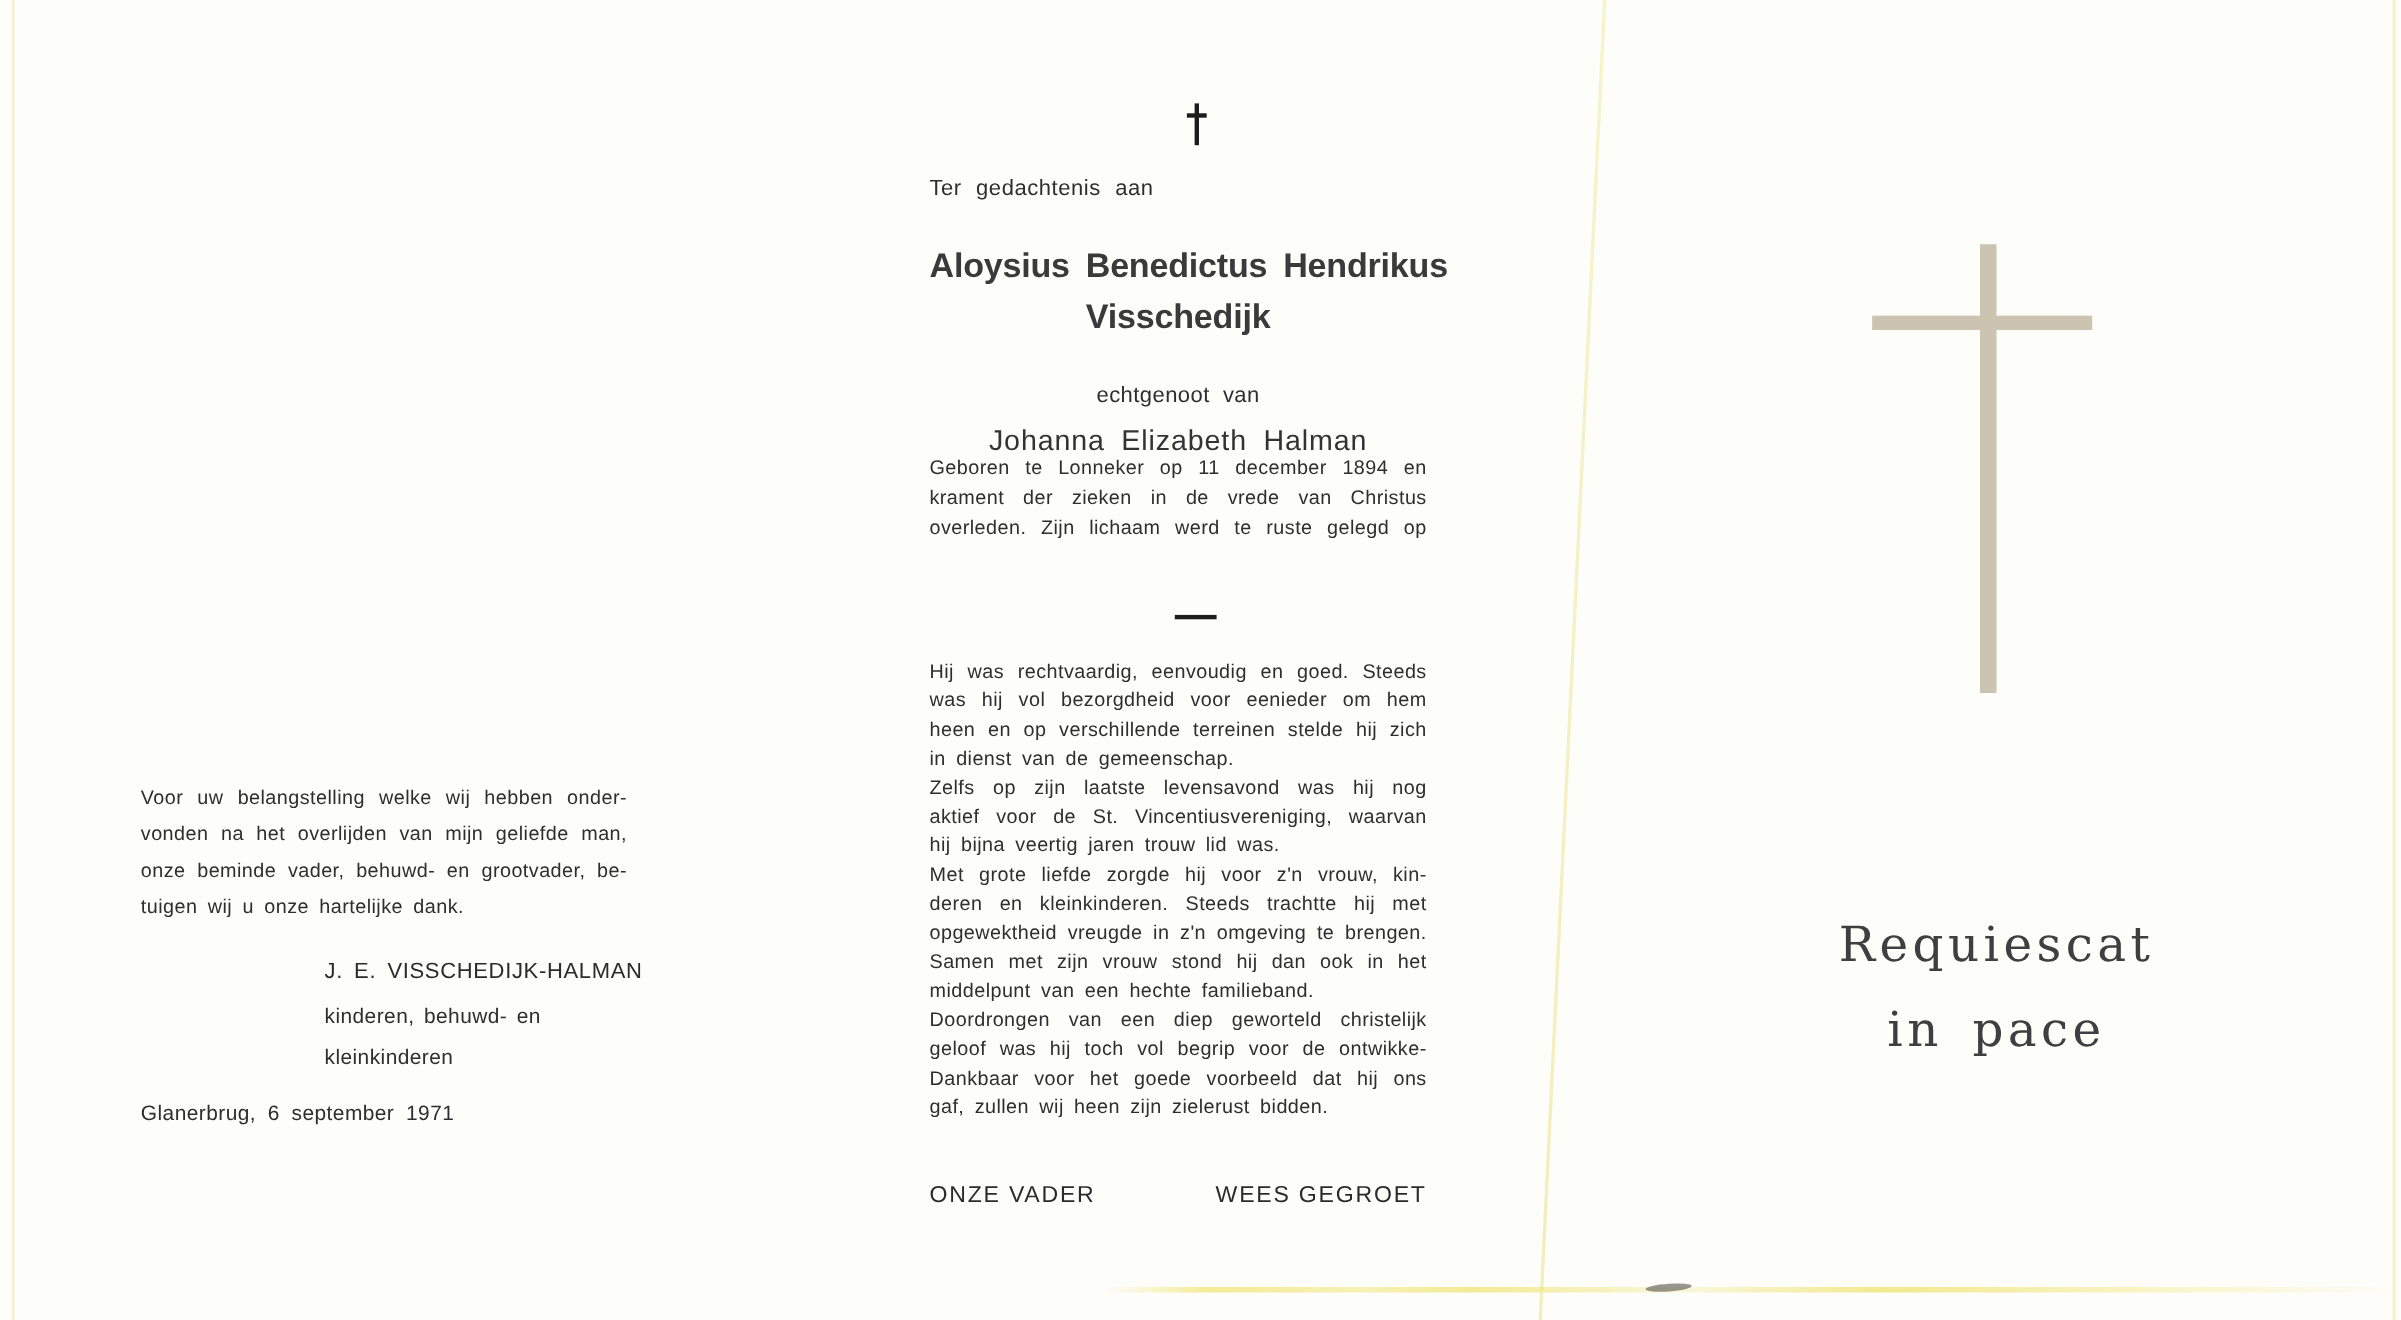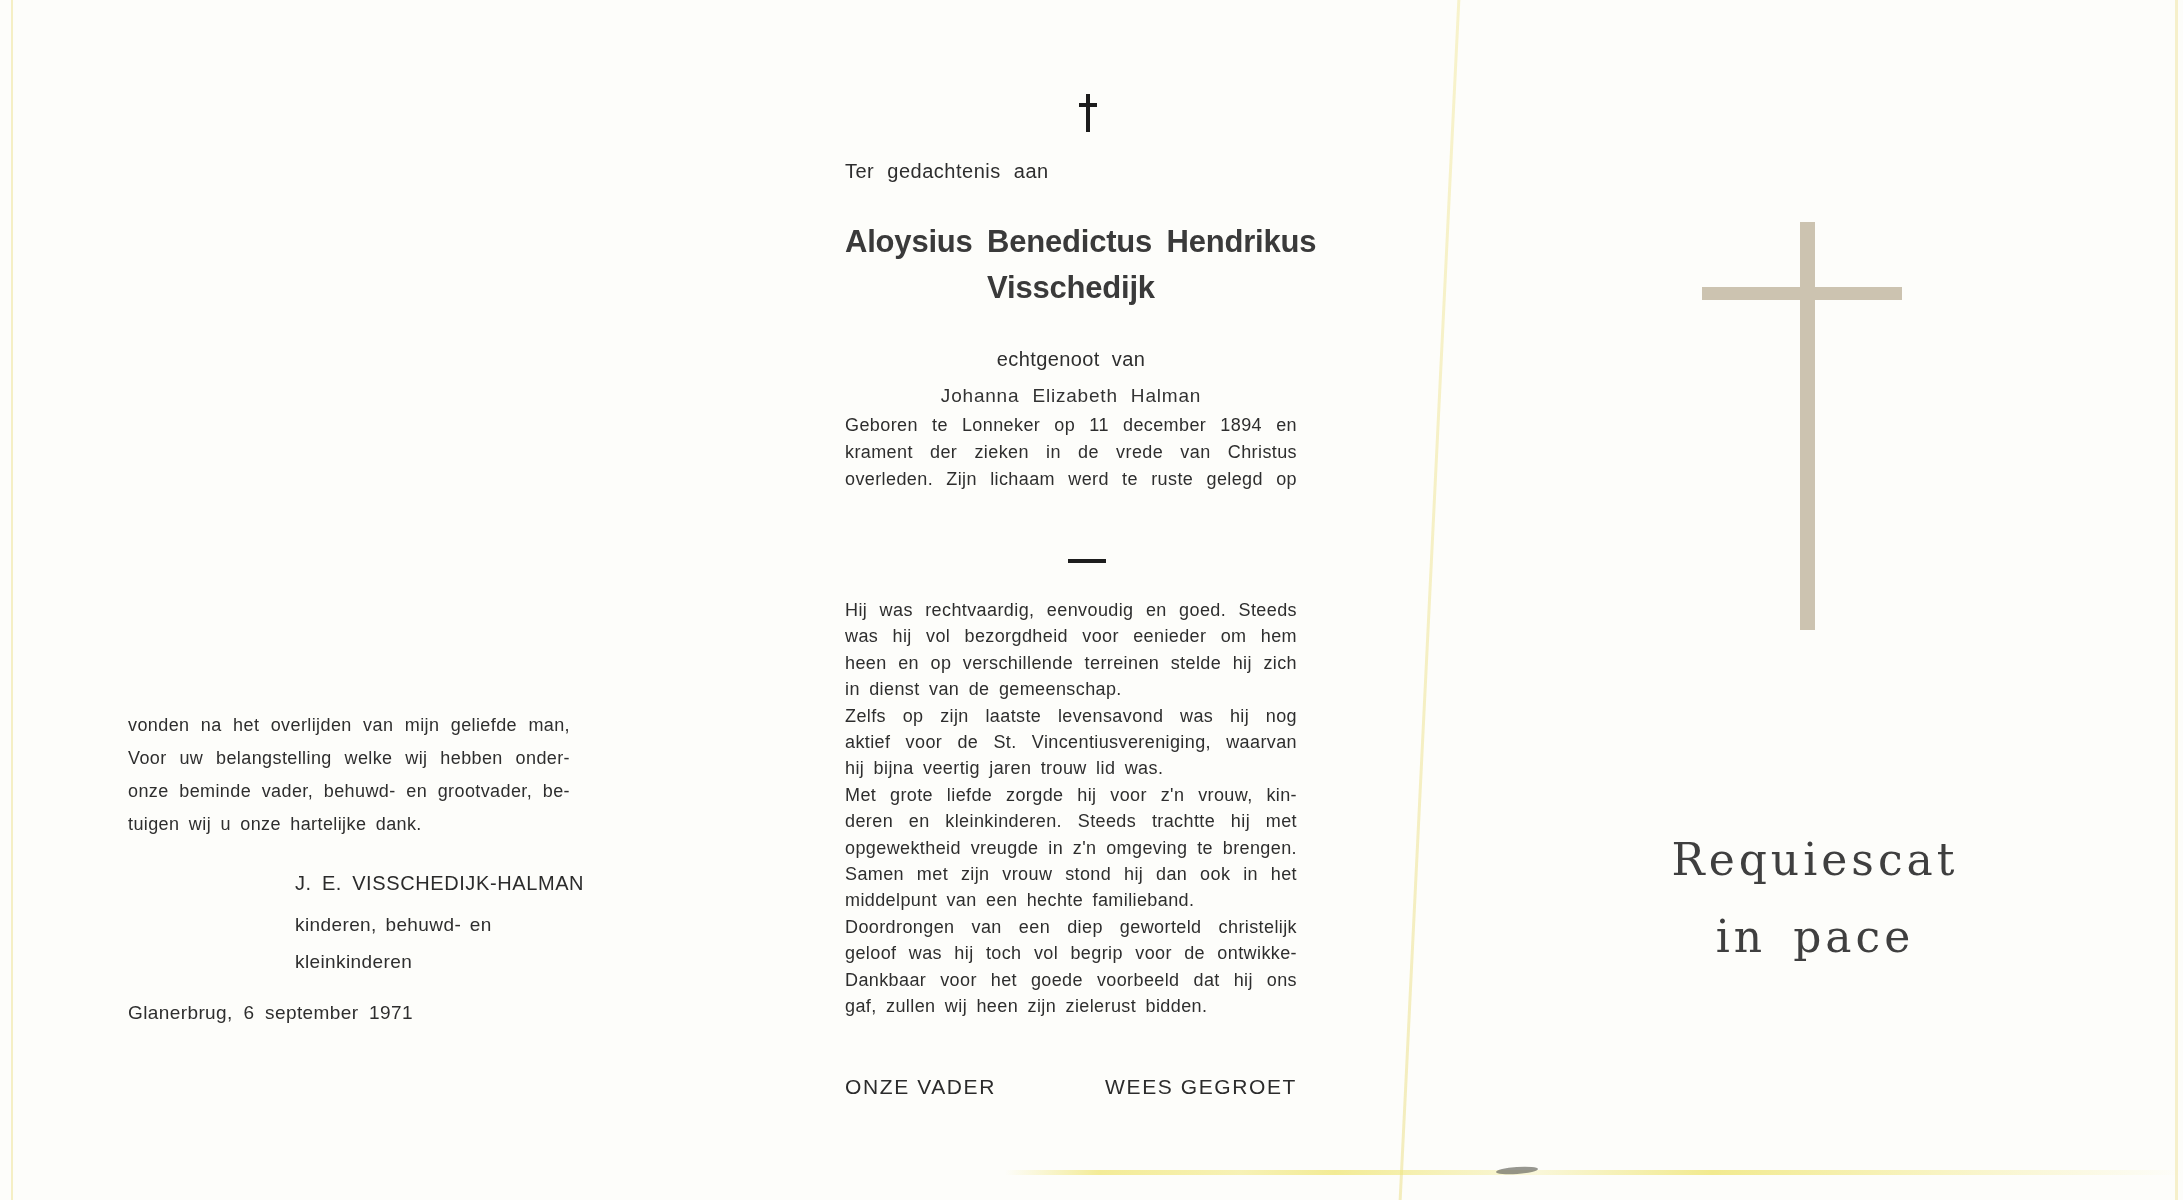--- a/index.html
+++ b/index.html
@@ -26,21 +26,21 @@
   .sig-lines{left:295px;top:906px;width:300px;font-size:19px;line-height:37px;letter-spacing:.4px;word-spacing:3px;}
   .dateline{left:128px;top:1002px;font-size:19px;letter-spacing:.4px;word-spacing:5px;}
 
   
   .ccol{left:845px;width:452px;}
   .small-cross-v{left:1086px;top:94px;width:4px;height:38px;background:#1c1c1c;}
   .small-cross-h{left:1079px;top:103px;width:18px;height:4px;background:#1c1c1c;}
   .memorial-label{top:160px;text-align:left;font-size:20px;letter-spacing:.5px;word-spacing:7px;}
   .deceased{top:219px;font-size:31px;font-weight:bold;line-height:46px;color:var(--heading-ink);letter-spacing:-.2px;word-spacing:6px;}
   .relation{top:348px;text-align:center;font-size:20px;letter-spacing:.4px;word-spacing:6px;}
-  .spouse{top:385px;text-align:center;font-size:19px;letter-spacing:.8px;word-spacing:7px;color:#333;}
+  .spouse{top:385px;text-align:center;font-size:26px;letter-spacing:.8px;word-spacing:7px;color:#333;}
   .intro{top:412px;font-size:18px;line-height:26.8px;letter-spacing:.4px;}
   .divider{left:1068px;top:559px;width:38px;height:4px;background:#1d1d1d;}
   .bio{top:597px;font-size:18px;line-height:26.4px;letter-spacing:.4px;}
   .prayers{top:1075px;display:flex;justify-content:space-between;font-size:21px;letter-spacing:1.6px;color:#2b2b2b;}
 
   
   .big-cross-v{left:1800px;top:222px;width:15px;height:408px;background:var(--cross-beige);}
   .big-cross-h{left:1702px;top:287px;width:200px;height:13px;background:var(--cross-beige);}
   .inscription{left:1615px;top:821px;width:400px;font-family:"DejaVu Serif", serif;
     font-size:44px;line-height:77px;letter-spacing:4px;word-spacing:9px;color:var(--inscription-ink);}
@@ -59,22 +59,22 @@
 <body>
 
 <div class="abs edge-left"></div>
 <div class="abs edge-right"></div>
 <div class="abs fold-line"></div>
 <div class="abs bottom-crease"></div>
 <div class="abs smudge"></div>
 
 <div>
   <div class="abs thanks justify">
+      <div class="jline">Voor uw belangstelling welke wij hebben onder-</div>
       <div class="jline">vonden na het overlijden van mijn geliefde man,</div>
-      <div class="jline">Voor uw belangstelling welke wij hebben onder-</div>
       <div class="jline">onze beminde vader, behuwd- en grootvader, be-</div>
       <div class="jline jlast">tuigen wij u onze hartelijke dank.</div>
     </div>
   <div class="abs sig-name">J. E. VISSCHEDIJK-HALMAN</div>
   <div class="abs sig-lines">
       <div class="jline">kinderen, behuwd- en</div>
       <div class="jline jlast">kleinkinderen</div>
     </div>
   <div class="abs dateline">Glanerbrug, 6 september 1971</div>
 </div>

